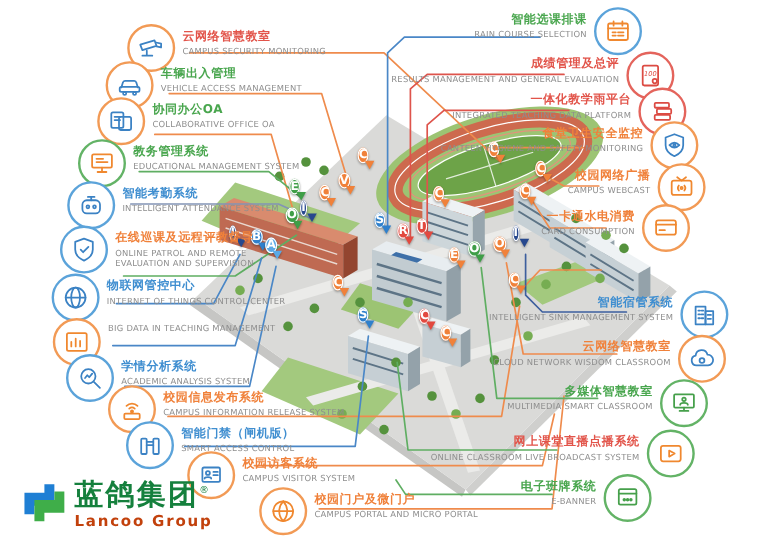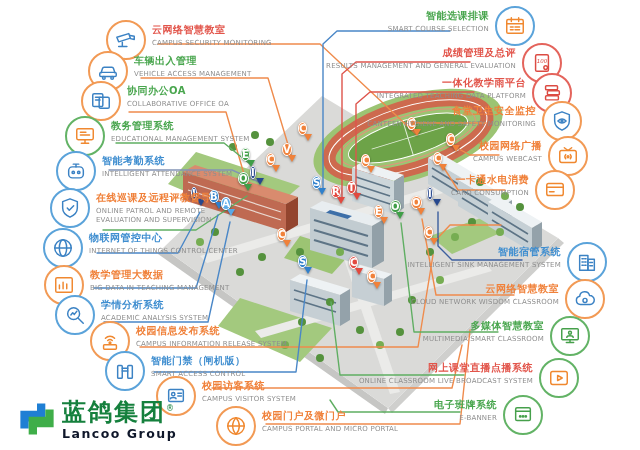--- a/index.html
+++ b/index.html
@@ -30,21 +30,21 @@
   .t-red{color:#e2544a}.t-green{color:#49a64e}.t-blue{color:#3f8ed0}.t-orange{color:#f0813a}
   .c-blue{color:#3b82c4}.c-orange{color:#f0882f}.c-red{color:#dc4b43}.c-green{color:#46a04b}
   
   polyline.cn{fill:none;stroke-width:1.4;stroke-linejoin:round;stroke-linecap:round;}
   .ln-orange{stroke:#ef8b4c}.ln-green{stroke:#5fae62}.ln-blue{stroke:#4a87c7}
   .ln-navy{stroke:#3d5f9e}.ln-red{stroke:#de544c}.ln-slate{stroke:#8294b5}
   
   #logo{position:absolute;left:18px;top:400px;display:flex;gap:6px;align-items:flex-start;z-index:40;}
   #logo .cn{font-size:24px;font-weight:800;color:#15803d;letter-spacing:2px;line-height:1.05;}
   #logo sup{font-size:8px;font-weight:normal;}
-  #logo .en{font-size:12.5px;font-weight:bold;color:#0f172a;letter-spacing:1.5px;margin-top:1px;}
+  #logo .en{font-size:12.5px;font-weight:bold;color:#c2410c;letter-spacing:1.5px;margin-top:1px;}
 </style>
 </head>
 <body>
 
 <div id="stage">
 
 <svg width="0" height="0" style="position:absolute" aria-hidden="true">
   <defs>
     <symbol id="i-camera" viewBox="0 0 24 24">
           <path d="M2 9 L15 5 l1.8 5 L4 14 Z"></path>
@@ -402,21 +402,20 @@
         <i>INTERNET OF THINGS CONTROL CENTER</i>
       </span>
 </div>
 <div class="feat left" style="left:44px;top:265px">
   <span class="ic b-orange">
         <svg class="ig c-orange">
           <use href="#i-chart"></use>
         </svg>
       </span>
   <span class="tx">
-        <b class="t-orange">教学管理大数据</b>
         <i>BIG DATA IN TEACHING MANAGEMENT</i>
       </span>
 </div>
 <div class="feat left" style="left:55px;top:295px">
   <span class="ic b-blue">
         <svg class="ig c-blue">
           <use href="#i-magnifier"></use>
         </svg>
       </span>
   <span class="tx">
@@ -465,21 +464,21 @@
       </span>
   <span class="tx">
         <b class="t-orange">校园门户及微门户</b>
         <i>CAMPUS PORTAL AND MICRO PORTAL</i>
       </span>
 </div>
 
 <div class="feat right" style="right:105px;top:6px">
   <span class="tx">
         <b class="t-green">智能选课排课</b>
-        <i>SMART COURSE SELECTION</i>
+        <i>RAIN COURSE SELECTION</i>
       </span>
   <span class="ic b-blue">
         <svg class="ig c-orange">
           <use href="#i-calendar"></use>
         </svg>
       </span>
 </div>
 <div class="feat right" style="right:78px;top:43px">
   <span class="tx">
         <b class="t-red">成绩管理及总评</b>

